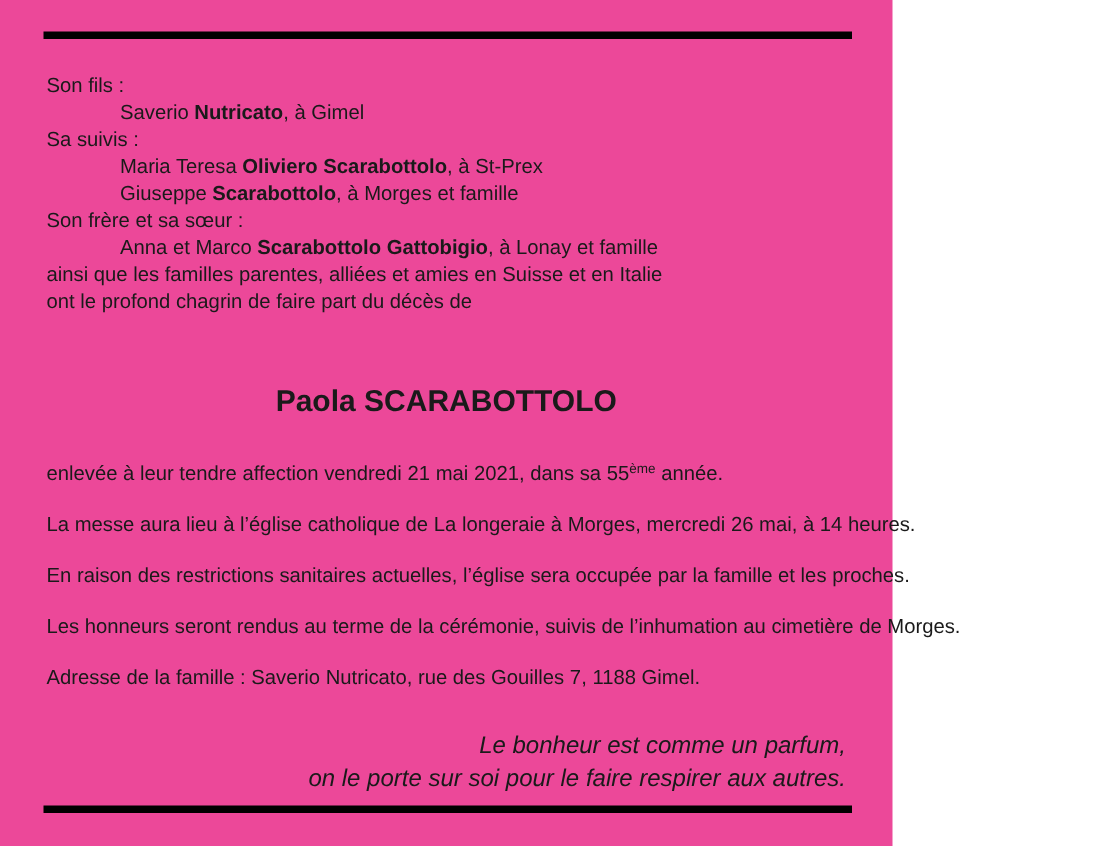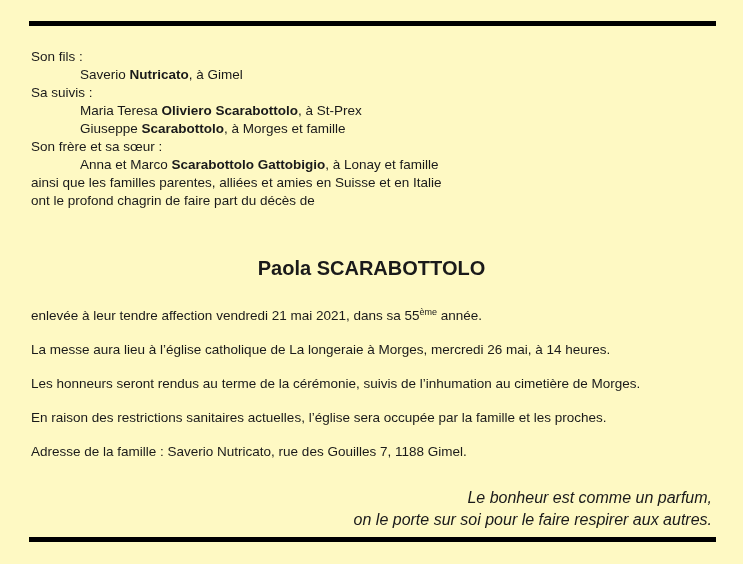--- a/index.html
+++ b/index.html
@@ -7,23 +7,23 @@
   body {
     width: 743px;
     height: 564px;
     position: relative;
     font-family: "Liberation Sans", "DejaVu Sans", sans-serif;
     color: #1a1a1a;
     overflow: hidden;
   }
   .page {
     position: relative;
-    width: 743px;
+    width: 595px;
     height: 564px;
-    background: #fef9c3;
+    background: #ec4899;
   }
   .rule {
     position: absolute;
     left: 29px;
     right: 27px;
     height: 5px;
     background: #000000;
   }
   .rule-top { top: 21px; }
   .rule-bottom { top: 537px; }
@@ -91,23 +91,23 @@
       <div class="line">ont le profond chagrin de faire part du décès de</div>
     </div>
 
     <div class="deceased-name">Paola SCARABOTTOLO</div>
 
     <div class="paragraphs">
       <div class="para"><span>enlevée à leur tendre affection vendredi 21 mai 2021, dans sa 55</span><sup>ème</sup><span> année.</span></div>
 
       <div class="para">La messe aura lieu à l’église catholique de La longeraie à Morges, mercredi 26 mai, à 14 heures.</div>
 
+      <div class="para">En raison des restrictions sanitaires actuelles, l’église sera occupée par la famille et les proches.</div>
+
       <div class="para">Les honneurs seront rendus au terme de la cérémonie, suivis de l’inhumation au cimetière de Morges.</div>
-
-      <div class="para">En raison des restrictions sanitaires actuelles, l’église sera occupée par la famille et les proches.</div>
 
       <div class="para">Adresse de la famille : Saverio Nutricato, rue des Gouilles 7, 1188 Gimel.</div>
     </div>
 
     <div class="quote">
       <div>Le bonheur est comme un parfum,</div>
       <div>on le porte sur soi pour le faire respirer aux autres.</div>
     </div>
 
   </div>

